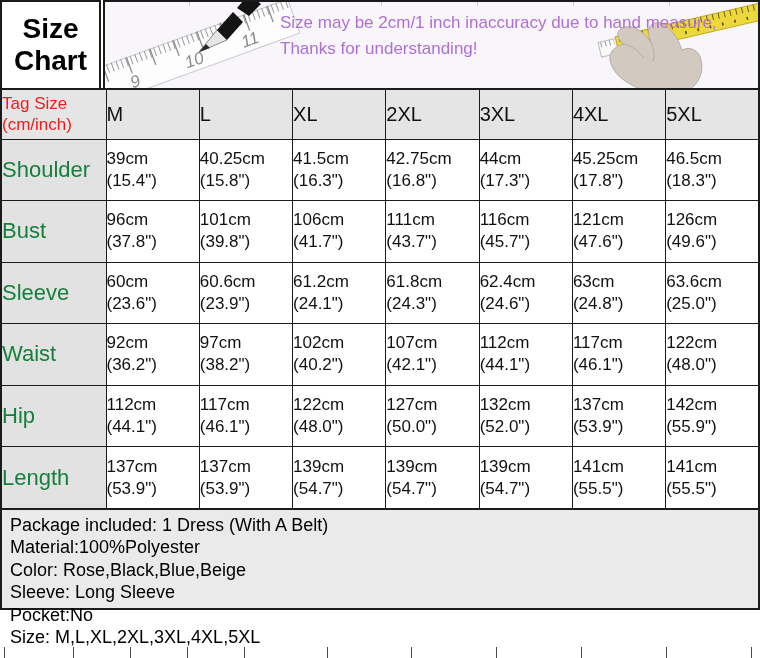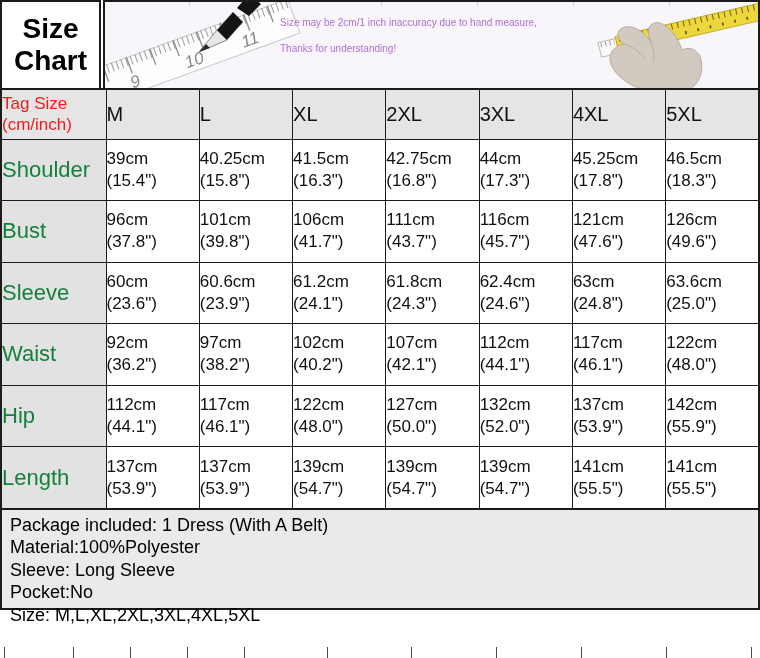--- a/index.html
+++ b/index.html
@@ -14,21 +14,21 @@
   html,body{background:#ffffff}
   body{width:760px;height:658px;font-family:"Liberation Sans",sans-serif;color:#111;overflow:hidden}
   .stage{position:relative;width:760px;height:658px;background:#fff;overflow:hidden}
 
   
   .title-cell{position:absolute;left:0;top:0;width:101px;height:90px;border:2px solid var(--border);
     background:#fff;display:flex;flex-direction:column;align-items:center;justify-content:center;z-index:3}
   .title-cell div{font-size:28px;font-weight:bold;line-height:32px;color:#000}
   .banner{position:absolute;left:103px;top:0;width:657px;height:90px;border:2px solid var(--border);
     background:#f8f6fb;overflow:hidden;z-index:2}
-  .banner-text{position:absolute;left:175px;top:8px;font-size:10px;line-height:26px;color:var(--banner-text);white-space:nowrap}
+  .banner-text{position:absolute;left:175px;top:8px;font-size:17px;line-height:26px;color:var(--banner-text);white-space:nowrap}
   .banner .topline{position:absolute;top:0;width:1px;height:4px;background:#cfcfcf}
   .illu{position:absolute;top:0;height:90px}
   .illu.left{left:-14px;width:210px}
   .illu.right{right:-4px;width:250px}
 
   
   table.size{position:absolute;left:0;top:88px;width:760px;height:422px;border-collapse:collapse;table-layout:fixed;background:#fff}
   table.size th,table.size td{border:1px solid var(--border);text-align:left;vertical-align:middle;font-weight:normal;padding:0}
   table.size{border:2px solid var(--border)}
   thead th{height:50px;background:var(--header-bg);font-size:20px;color:#111}
@@ -301,20 +301,21 @@
             <div>141cm</div>
             <div>(55.5")</div>
           </td>
         </tr>
       </tbody>
   </table>
 
   <div class="details">
       <div>Package included: 1 Dress (With A Belt)</div>
       <div>Material:100%Polyester</div>
+      <div>Color: Rose,Black,Blue,Beige</div>
       <div>Sleeve: Long Sleeve</div>
       <div>Pocket:No</div>
       <div>Size: M,L,XL,2XL,3XL,4XL,5XL</div>
     </div>
 
   <div class="bottom-strip">
     <i style="left:4px"></i>
       <i style="left:73px"></i>
       <i style="left:130px"></i>
       <i style="left:187px"></i>

